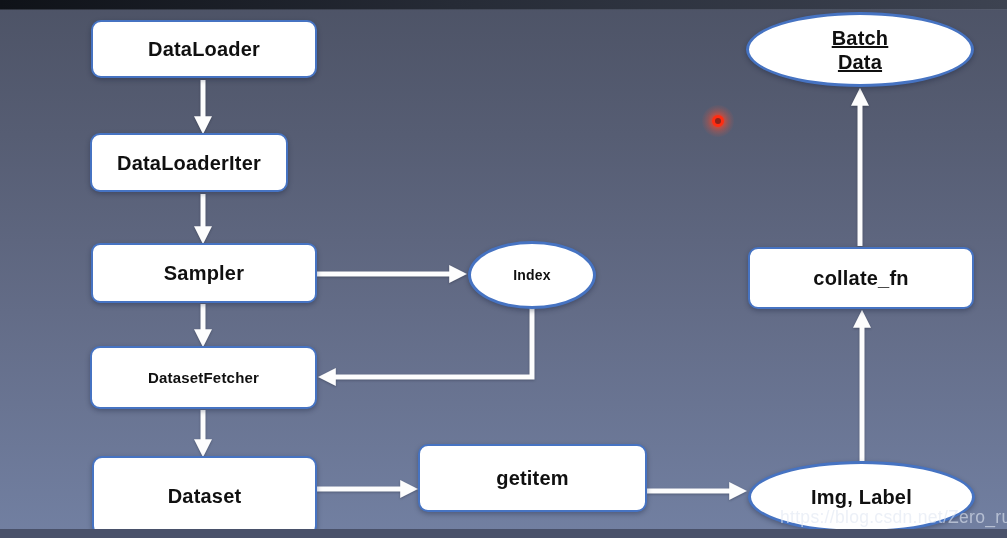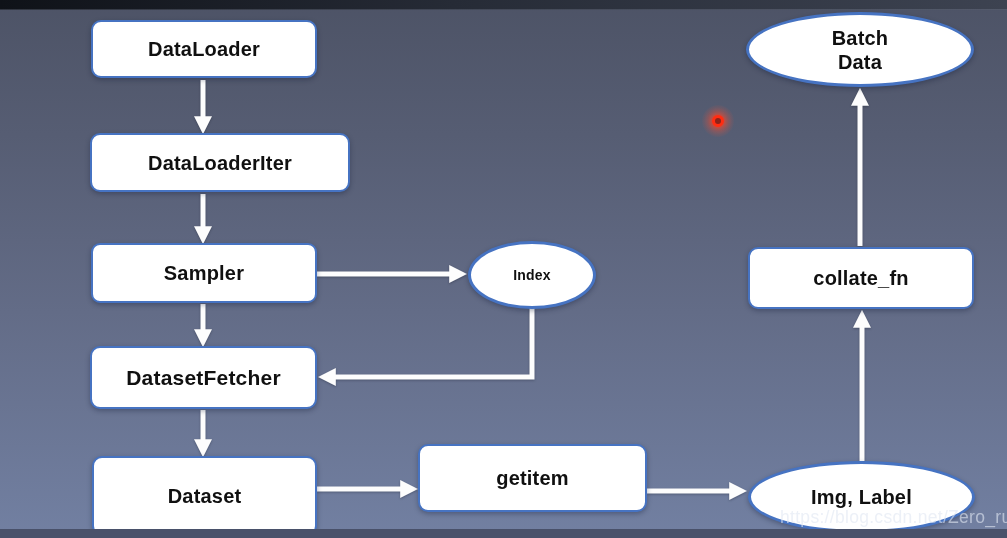--- a/index.html
+++ b/index.html
@@ -51,29 +51,29 @@
     letter-spacing: 0.2px;
   }
   .ellipse {
     border-radius: 50%;
     border-width: 3px;
   }
   .node .lbl { white-space: pre-line; line-height: 1.2; }
 
   
   .n-dataloader     { left: 91px;  top: 20px;  width: 226px; height: 58px; }
-  .n-dataloaderiter { left: 90px;  top: 133px; width: 260px; height: 59px; }
+  .n-dataloaderiter { left: 90px;  top: 133px; width: 198px; height: 59px; }
   .n-sampler        { left: 91px;  top: 243px; width: 226px; height: 60px; border-radius: 9px; }
-  .n-datasetfetcher { left: 90px;  top: 346px; width: 227px; height: 63px; font-size: 21px; align-items: center; }
+  .n-datasetfetcher { left: 90px;  top: 346px; width: 227px; height: 63px; font-size: 15px; align-items: center; }
   .n-dataset        { left: 92px;  top: 456px; width: 225px; height: 80px; }
   .n-getitem        { left: 418px; top: 444px; width: 229px; height: 68px; }
   .n-collatefn      { left: 748px; top: 247px; width: 226px; height: 62px; }
   .n-index          { left: 468px; top: 241px; width: 128px; height: 68px; font-size: 14px; }
   .n-imglabel       { left: 748px; top: 461px; width: 227px; height: 72px; }
-  .n-batchdata      { left: 746px; top: 12px;  width: 228px; height: 75px; }
+  .n-batchdata      { left: 746px; top: 12px;  width: 228px; height: 75px; text-decoration: underline; }
 
   
   .pointer-glow {
     position: absolute;
     left: 702px; top: 105px;
     width: 32px; height: 32px;
     border-radius: 50%;
     background: radial-gradient(circle,
       rgba(255,80,50,0.65) 0%,
       rgba(255,80,50,0.35) 40%,

